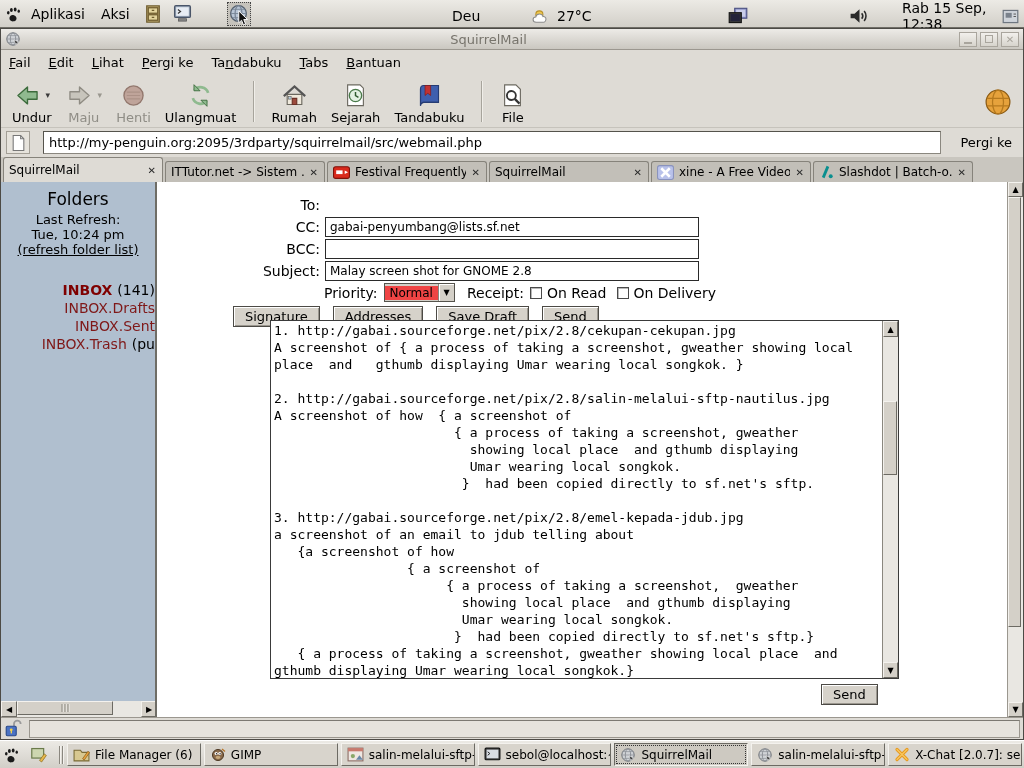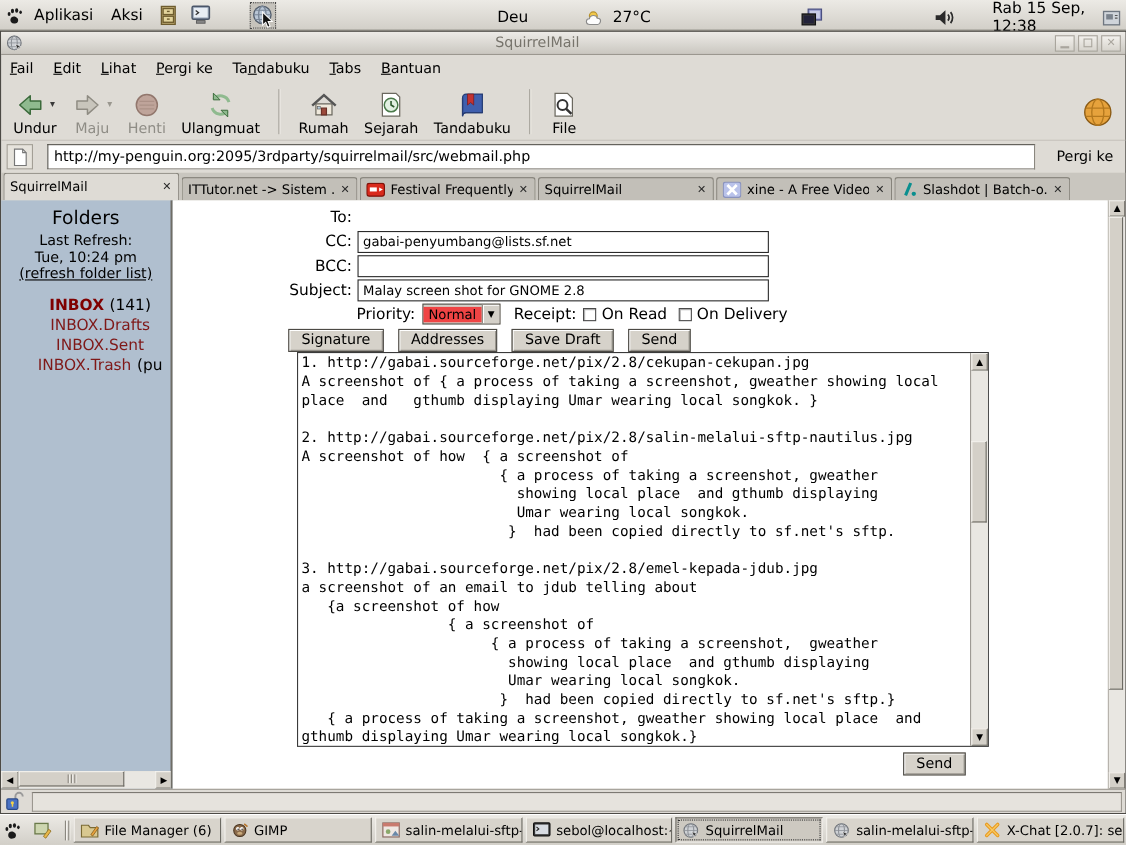--- a/index.html
+++ b/index.html
@@ -45,48 +45,48 @@
 .tab.active{height:25px;background:#dedbd5}
 .tab-label{flex:1;white-space:nowrap;overflow:hidden}
 .tab-close{font-size:10px;font-weight:bold;color:#2a2a2a;padding:0 1px}
 
 
 #content{flex:1;display:flex;overflow:hidden;min-height:0}
 #sidebar{width:156px;background:#b0bfcf;border-right:2px solid #6f6d66;position:relative;overflow:hidden;flex:0 0 auto}
 #sidebar-inner{padding-top:7px;text-align:center;font-size:13px}
 #folders-title{font-size:17px;font-weight:normal;margin-bottom:3px}
 #refresh-link{text-decoration:underline}
-#folder-list{margin-top:12px;text-align:center;padding-left:26px;font-size:14px;line-height:18px;white-space:nowrap}
+#folder-list{margin-top:24px;text-align:right;padding-left:26px;font-size:14px;line-height:18px;white-space:nowrap}
 .folder-name{color:#7f1818}
 .folder-name.bold{color:#7f0000;font-weight:bold}
 .folder-suffix{color:#000;margin-left:5px}
 #sidebar-hscroll{position:absolute;left:0;bottom:0;width:156px;height:16px;display:flex;background:#d8d4cc}
 .sb-btn{flex:0 0 16px;height:16px;background:#d4d0c8;border:1px solid;border-color:#f4f2ee #6c6a63 #6c6a63 #f4f2ee;font-size:8px;display:flex;align-items:center;justify-content:center}
 .sb-track{flex:1;background:#e9e7e2;position:relative}
 .sb-thumb{position:absolute;background:#d4d0c8;border:1px solid;border-color:#f4f2ee #6c6a63 #6c6a63 #f4f2ee}
 .grip{position:absolute;left:50%;top:50%;transform:translate(-50%,-50%);display:flex;gap:2px}
 .grip i{display:block;width:1px;height:8px;background:#8a877f;box-shadow:1px 0 0 #f4f2ee}
 
 #main{flex:1;background:#fff;position:relative;overflow:hidden;font-size:14px}
 #v-scrollbar{flex:0 0 15px;display:flex;flex-direction:column;background:#e9e7e2;border-left:1px solid #9b978f}
 #v-scrollbar .sb-btn{flex:0 0 15px;width:15px}
 #v-track{flex:1;position:relative}
 
 
-#fields{padding-top:5px}
+#fields{padding-top:12px}
 .field-row{display:flex;align-items:center;height:22px}
 .field-label{width:168px;text-align:right;padding-right:5px;font-size:14px}
 .field-input{width:374px;height:20px;border:1px solid #2a2a2a;font-family:"DejaVu Sans",sans-serif;font-size:12px;padding:0 4px;background:#fff}
 #options-row{margin-left:167px;height:21px;display:flex;align-items:center;font-size:14px;gap:6px}
 #priority-select{display:inline-flex;align-items:center;height:19px;border:1px solid #55534c;background:#d4d0c8;font-size:12px}
 #priority-value{background:#ef4444;padding:0 5px;min-width:46px}
 #priority-arrow{width:16px;height:17px;background:#d4d0c8;border-left:1px solid #8a877f;box-shadow:inset 1px 1px 0 #fff;font-size:8px;display:flex;align-items:center;justify-content:center}
 .checkbox{width:12px;height:12px;background:#fff;border:1px solid #4a4a4a;box-shadow:inset 1px 1px 0 #b8b8b8;display:inline-block;margin-right:5px}
 .receipt{display:flex;align-items:center}
-#compose-buttons{margin-left:105px;margin-top:3px;display:flex;gap:13px}
+#compose-buttons{margin-left:76px;margin-top:3px;display:flex;gap:13px}
 .btn3d{background:#d6d2ca;border:1px solid #4c4a45;box-shadow:inset 1px 1px 0 #fff,inset -1px -1px 0 #9b978f;font-size:13px;padding:2px 11px;font-family:"DejaVu Sans",sans-serif;white-space:nowrap}
 
 #body-wrap{position:absolute;left:113px;top:138px;width:629px;height:359px;border:1px solid #3a3a3a;display:flex;background:#fff}
 #body-text{flex:1;overflow:hidden;white-space:pre;font-family:"DejaVu Sans Mono","Liberation Mono",monospace;font-size:13px;line-height:17px;padding:1px 3px}
 #body-scroll{flex:0 0 16px;display:flex;flex-direction:column;background:#e9e7e2;border-left:1px solid #8a877f}
 #body-scroll .sb-btn{flex:0 0 16px}
 #body-track{flex:1;position:relative}
 #send-bottom{position:absolute;left:664px;top:502px}
 
 #statusbar{height:22px;background:#dedbd5;border-top:1px solid #9b978f;display:flex;align-items:center;gap:5px;padding:1px 3px;flex:0 0 auto}

